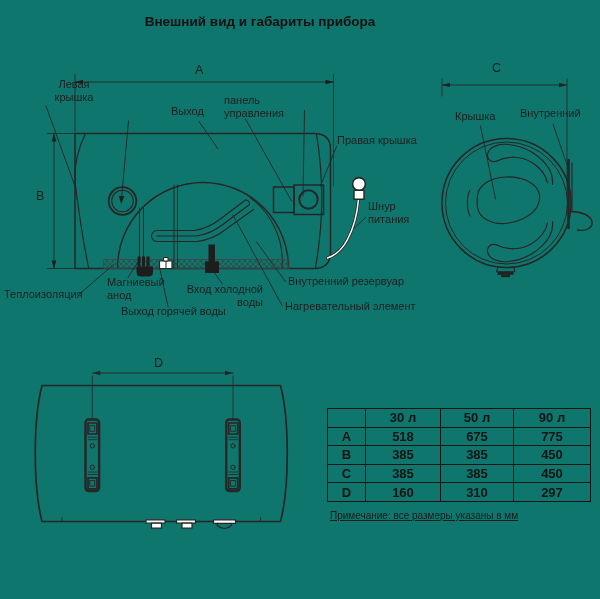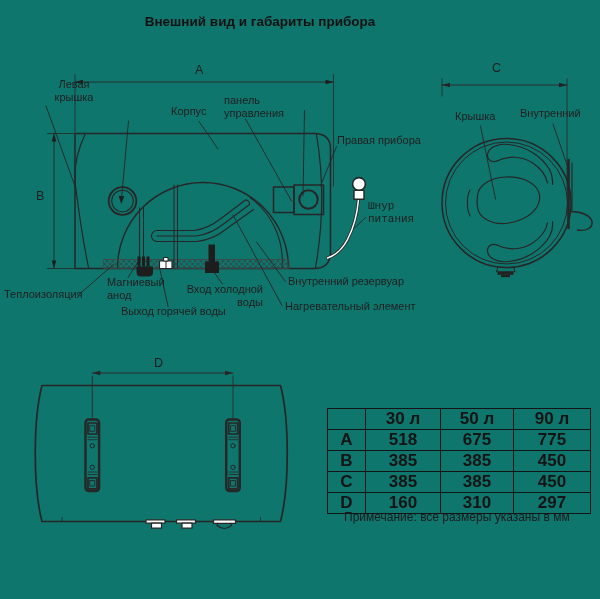--- a/index.html
+++ b/index.html
@@ -5,24 +5,24 @@
   html,body{margin:0;padding:0;background:#fff;}
   #page{position:relative;width:600px;height:599px;background:#0f766e;overflow:hidden;
         font-family:"Liberation Sans","DejaVu Sans",sans-serif;color:#1c1c1c;}
   #art{position:absolute;left:0;top:0;}
   .lbl{position:absolute;font-size:11px;line-height:1.18;white-space:pre-line;color:#1e1e1e;}
   .ctr{text-align:center;}
   .rgt{text-align:right;}
   .dimletter{position:absolute;font-size:12.5px;color:#1e1e1e;}
   .title{position:absolute;left:0;top:14px;width:520px;text-align:center;
          font-size:13.5px;font-weight:bold;color:#111;}
-  .note{position:absolute;left:344px;top:510px;font-size:12px;color:#1b1b1b;}
+  .note{position:absolute;left:330px;top:510px;font-size:10px;color:#1b1b1b;text-decoration:underline;}
   table.dims{position:absolute;left:327px;top:408px;border-collapse:collapse;table-layout:fixed;}
   table.dims td{border:1.5px solid #141414;height:17.6px;padding:0 2px;text-align:center;
-                font-size:17px;font-weight:bold;color:#141414;margin-top:40px;}
+                font-size:13px;font-weight:bold;color:#141414;margin-top:40px;}
 </style>
 </head>
 <body>
 
 <div id="page">
 
   <svg id="art" width="600" height="599" viewBox="0 0 600 599" xmlns="http://www.w3.org/2000/svg">
     <defs>
       <pattern id="xh" width="5.5" height="5.5" patternUnits="userSpaceOnUse">
         <path d="M0,0 L5.5,5.5 M5.5,0 L0,5.5" stroke="#3a3a3a" stroke-width="0.7"></path>
@@ -174,25 +174,25 @@
 
   <div class="title">Внешний вид и габариты прибора</div>
 
   <div class="dimletter" style="left:195px;top:63px;">A</div>
   <div class="dimletter" style="left:36px;top:189px;">B</div>
   <div class="dimletter" style="left:492px;top:61px;">C</div>
   <div class="dimletter" style="left:154px;top:356px;">D</div>
 
   <div class="lbl ctr" style="left:16px;top:78px;width:54px;margin-left:31px;">Левая
 крышка</div>
-  <div class="lbl" style="left:171px;top:105px;">Корпус</div>
+  <div class="lbl" style="left:171px;top:105px;">Выход</div>
   <div class="lbl" style="left:224px;top:94px;">панель
 управления</div>
-  <div class="lbl" style="left:337px;top:134px;">Правая прибора</div>
-  <div class="lbl" style="left:368px;top:200px;font-family:Liberation Mono, monospace;">Шнур
+  <div class="lbl" style="left:337px;top:134px;">Правая крышка</div>
+  <div class="lbl" style="left:368px;top:200px;">Шнур
 питания</div>
   <div class="lbl" style="left:4px;top:288px;">Теплоизоляция</div>
   <div class="lbl" style="left:107px;top:276px;">Магниевый
 анод</div>
   <div class="lbl" style="left:121px;top:305px;">Выход горячей воды</div>
   <div class="lbl rgt" style="left:186px;top:283px;width:77px;">Вход холодной
 воды</div>
   <div class="lbl" style="left:285px;top:300px;">Нагревательный элемент</div>
   <div class="lbl" style="left:288px;top:275px;">Внутренний резервуар</div>
   <div class="lbl" style="left:455px;top:110px;">Крышка</div>

